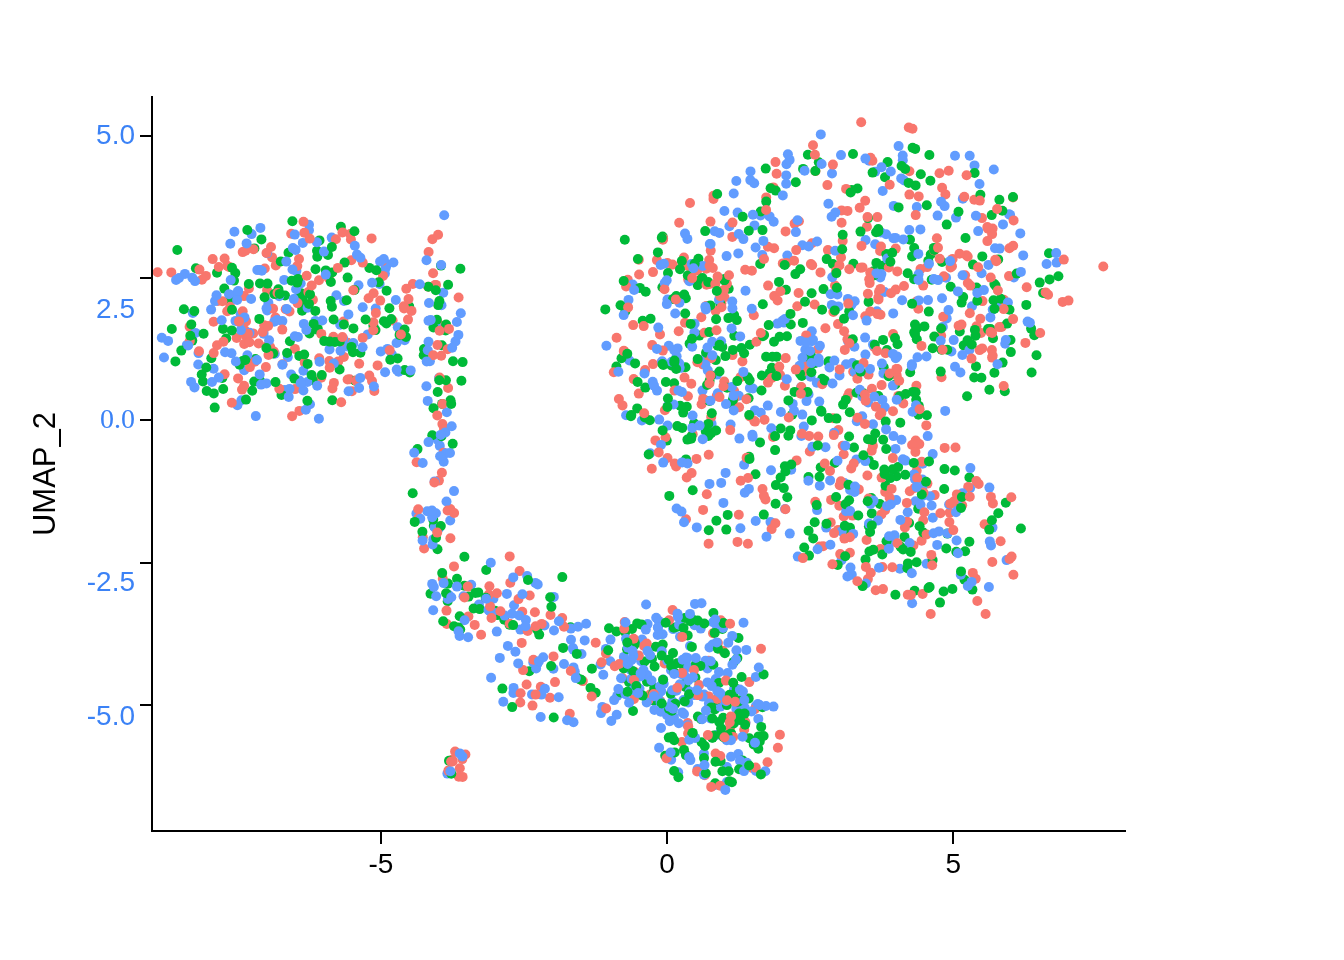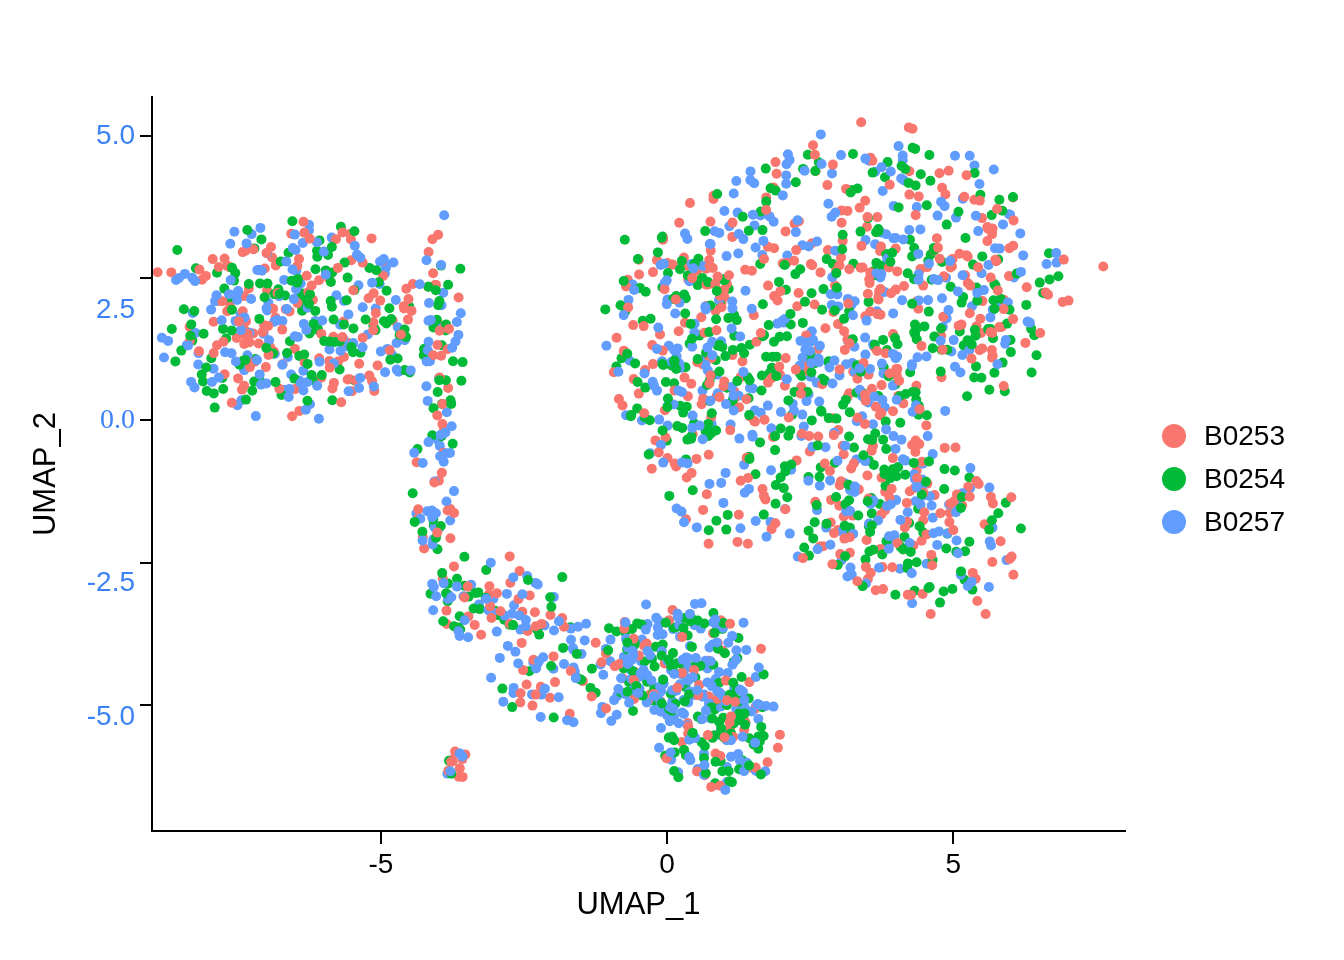--- a/index.html
+++ b/index.html
@@ -2619,31 +2619,16 @@
     </div>
   <div id="ticks-x">
       <div class="tick-x" style="left: 379.941px;"></div>
       <div class="ticklabel-x" style="left: 340.941px;">-5</div>
       <div class="tick-x" style="left: 666.118px;"></div>
       <div class="ticklabel-x" style="left: 627.118px;">0</div>
       <div class="tick-x" style="left: 952.294px;"></div>
       <div class="ticklabel-x" style="left: 913.294px;">5</div>
     </div>
 
-  <div id="axis-title-x">UMAP_1</div>
   <div id="axis-title-y">UMAP_2</div>
 
-  <div id="legend">
-      <div class="legend-item">
-        <span class="legend-key" style="background: rgb(248, 118, 109);"></span>
-        <span class="legend-label">B0253</span>
-      </div>
-      <div class="legend-item">
-        <span class="legend-key" style="background: rgb(0, 186, 56);"></span>
-        <span class="legend-label">B0254</span>
-      </div>
-      <div class="legend-item">
-        <span class="legend-key" style="background: rgb(97, 156, 255);"></span>
-        <span class="legend-label">B0257</span>
-      </div>
-    </div>
 
 </div>
 
 </body></html>

